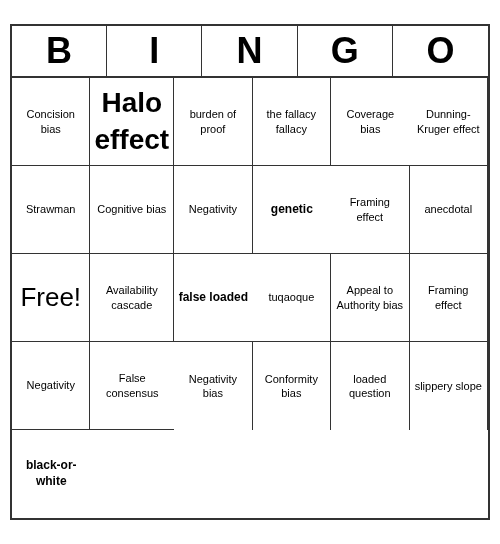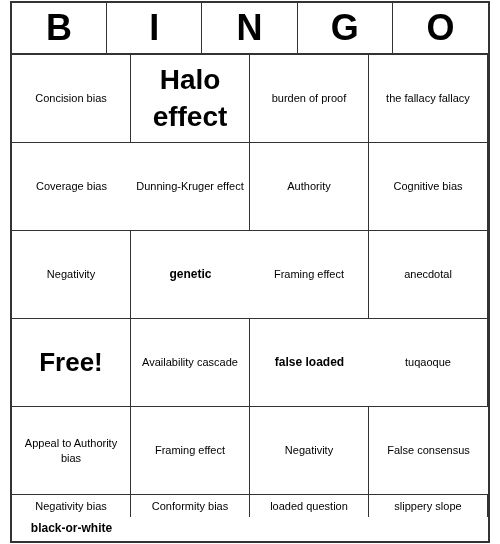--- a/index.html
+++ b/index.html
@@ -37,21 +37,21 @@
       padding: 4px 0;
       border-right: 1px solid #333;
     }
 
     .bingo-letter:last-child {
       border-right: none;
     }
 
     .bingo-grid {
       display: grid;
-      grid-template-columns: repeat(4, 1fr);
+      grid-template-columns: repeat(6, 1fr);
       grid-template-rows: repeat(5, 88px);
     }
 
     .bingo-cell {
       border-right: 1px solid #333;
       border-bottom: 1px solid #333;
       display: flex;
       align-items: center;
       justify-content: center;
       text-align: center;
@@ -73,42 +73,42 @@
       font-weight: bold;
     }
 
     .bingo-cell.medium-text {
       font-size: 12px;
       font-weight: bold;
     }
 
     .bingo-cell.free {
       font-size: 26px;
-      font-weight: bold;
+      font-weight: normal;
     }
   </style>
 </head>
 <body>
 
 <div class="bingo-card">
   <div class="bingo-header">
   <div class="bingo-letter">B</div>
       <div class="bingo-letter">I</div>
       <div class="bingo-letter">N</div>
       <div class="bingo-letter">G</div>
       <div class="bingo-letter">O</div>
     </div>
   <div class="bingo-grid">
   <div class="bingo-cell">Concision bias</div>
       <div class="bingo-cell large-text">Halo effect</div>
       <div class="bingo-cell">burden of proof</div>
       <div class="bingo-cell">the fallacy fallacy</div>
       <div class="bingo-cell">Coverage bias</div>
       <div class="bingo-cell">Dunning-Kruger effect</div>
-      <div class="bingo-cell">Authority</div>
+      <div class="bingo-cell">Strawman</div>
       <div class="bingo-cell">Cognitive bias</div>
       <div class="bingo-cell">Negativity</div>
       <div class="bingo-cell medium-text">genetic</div>
       <div class="bingo-cell">Framing effect</div>
       <div class="bingo-cell">anecdotal</div>
       <div class="bingo-cell free">Free!</div>
       <div class="bingo-cell">Availability cascade</div>
       <div class="bingo-cell medium-text">false loaded</div>
       <div class="bingo-cell">tuqaoque</div>
       <div class="bingo-cell">Appeal to Authority bias</div>

